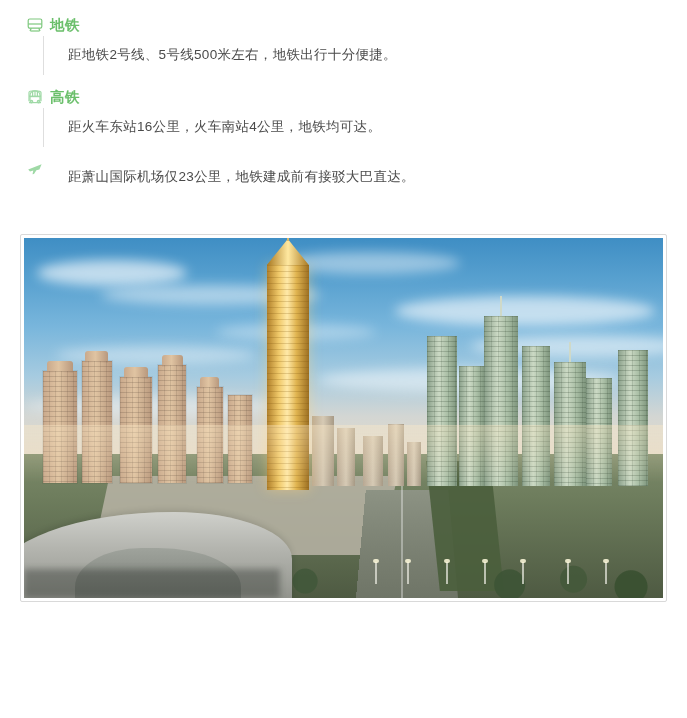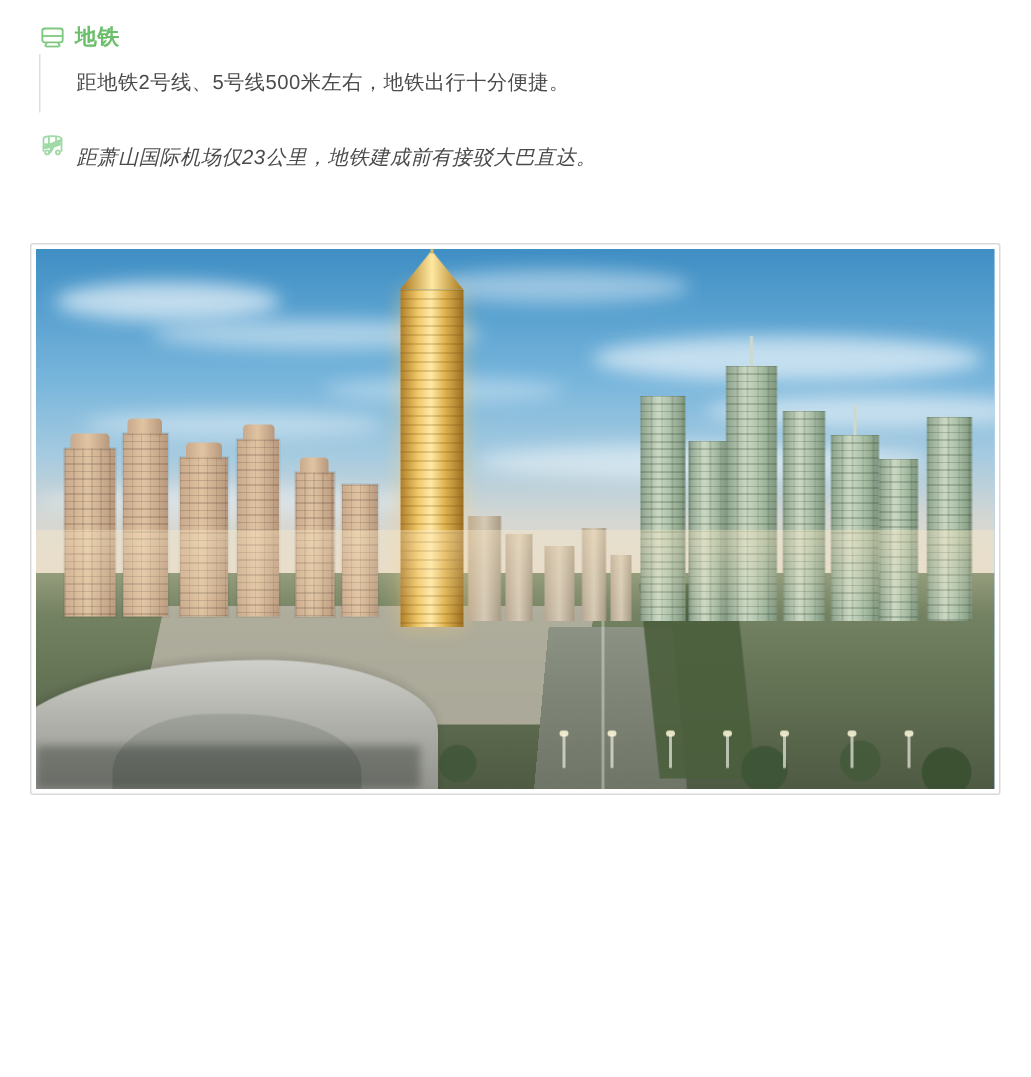--- a/index.html
+++ b/index.html
@@ -44,34 +44,33 @@
   .item-icon svg { display: block; }
   .item-title {
     margin-left: 24px;
     font-size: 14.5px;
     color: #6bbf6b;
     font-weight: bold;
     letter-spacing: .5px;
     line-height: 22px;
   }
   .item-body {
-    margin-left: 0;
+    margin-left: 17px;
     padding: 9px 0 10px 24px;
     border-left: 1px solid #dedede;
     min-height: 18px;
   }
   .item-desc {
     font-size: 13.5px;
     color: #4a4a4a;
     line-height: 20px;
     letter-spacing: .3px;
   }
   .last .item-body {
     border-left: 1px solid transparent;
-    font-style: italic;
   }
 
   .photo-wrap {
     margin: 37px 20px 0 20px;
     width: 647px;
     height: 368px;
     box-sizing: border-box;
     border: 1px solid #d9d9d9;
     padding: 3px;
     background: #fff;
@@ -331,20 +330,38 @@
           <path d="M3 13.2V4.6C3 3.5 4 2.8 9 2.8s6 .7 6 1.8v8.6"></path>
           <line x1="3" y1="8.2" x2="15" y2="8.2"></line>
           <line x1="6.6" y1="3" x2="6.6" y2="8.2"></line>
           <line x1="11.4" y1="3" x2="11.4" y2="8.2"></line>
           <circle cx="5.4" cy="13.6" r="1.3"></circle>
           <circle cx="12.6" cy="13.6" r="1.3"></circle>
         </svg>
       </span>
     </div>
 
+    <div class="transport-item">
+      <span class="item-icon">
+        <svg viewBox="0 0 18 18" width="18" height="18" fill="none" stroke="#9fd9a6" stroke-width="1.2">
+          <path d="M4 12.4V7.4C4 4.6 6.2 2.8 9 2.8s5 1.8 5 4.6v5"></path>
+          <line x1="4" y1="8.6" x2="14" y2="8.6"></line>
+          <line x1="9" y1="3" x2="9" y2="8.6"></line>
+          <line x1="3" y1="14.6" x2="15" y2="14.6"></line>
+          <line x1="5.5" y1="12.4" x2="4.4" y2="14.6"></line>
+          <line x1="12.5" y1="12.4" x2="13.6" y2="14.6"></line>
+        </svg>
+      </span>
+      <div class="item-head">
+        <span class="item-title">高铁</span>
+      </div>
+      <div class="item-body">
+        <span class="item-desc">距火车东站16公里，火车南站4公里，地铁均可达。</span>
+      </div>
+    </div>
 
     <div class="transport-item last">
       <span class="item-icon">
         <svg viewBox="0 0 18 18" width="18" height="18">
           <path d="M2.2 9.6l13.4-5.4-2.2 5.2-3 .8-2.4 3.9-1.5.2.8-3.7-3.3.9-1.8-1.9z" fill="#9fd9a6"></path>
         </svg>
       </span>
       <div class="item-body">
         <span class="item-desc">距萧山国际机场仅23公里，地铁建成前有接驳大巴直达。</span>
       </div>

